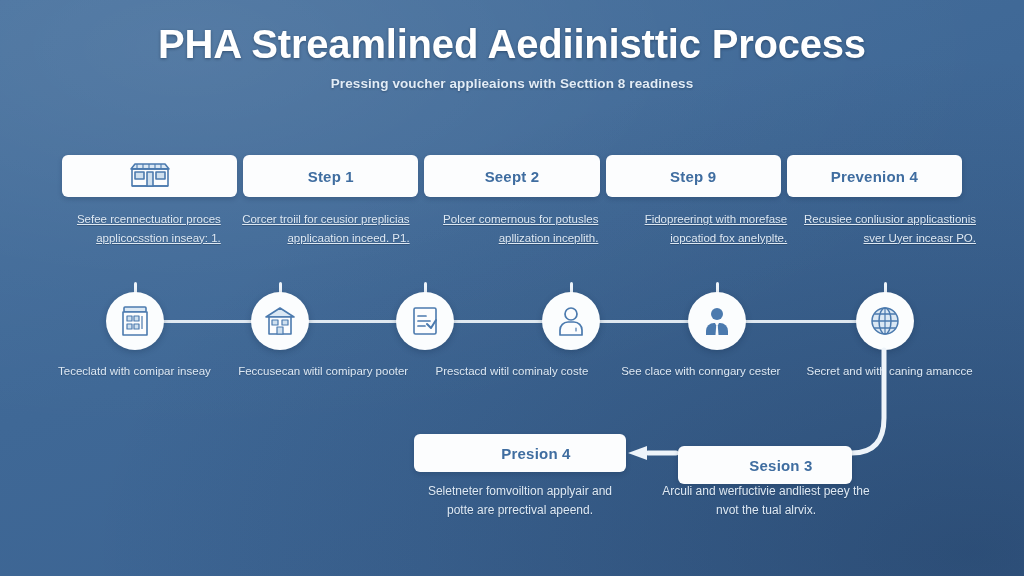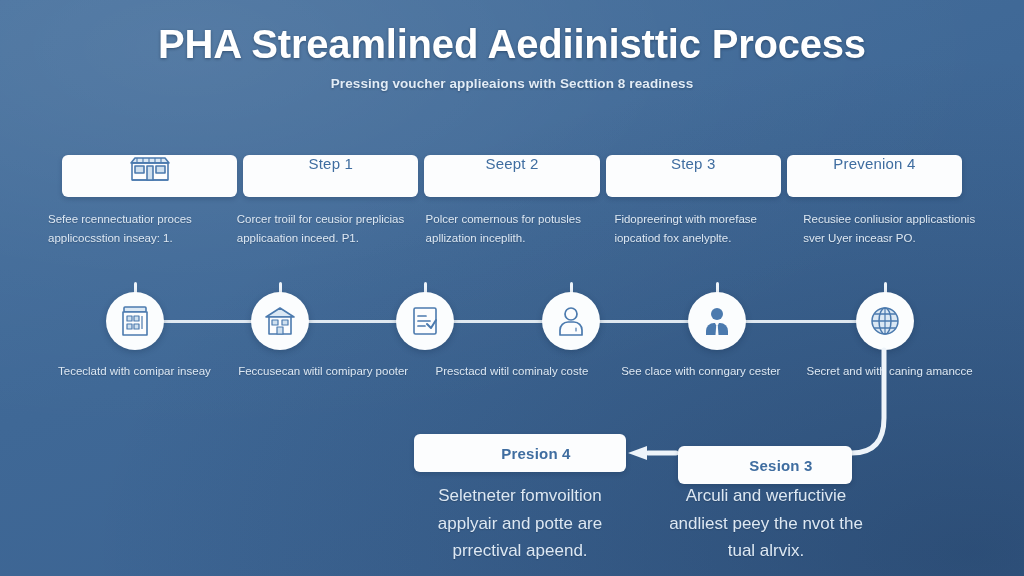--- a/index.html
+++ b/index.html
@@ -46,45 +46,46 @@
     position:absolute; top:155px; left:62px;
     width:900px; height:42px;
     display:flex;
     gap:6px;
   }
   .chip {
     flex:1 1 0;
     background:#fcfdfe;
     border-radius:6px;
     display:flex;
-    align-items:flex-start;
+    align-items:center;
     justify-content:center;
     color:#3f6da0;
     font-size:15px;
-    font-weight:normal;
+    font-weight:bold;
     letter-spacing:0.2px;
     box-shadow:0 2px 5px rgba(12,32,60,0.22);
     position:relative;
   }
   .chip .storefront { display:block; }
 
   
   .desc-row {
     position:absolute; top:210px; left:40px;
     width:944px;
     display:flex;
   }
   .desc {
     flex:1 1 0;
-    text-align:left;
+    text-align:right;
     font-size:11.5px;
     line-height:1.62;
     color:#dde8f3;
     padding:0 8px;
     text-shadow:0 1px 1px rgba(10,28,52,0.28);
+    text-decoration:underline;
   }
 
   
   .timeline {
     position:absolute; top:292px; left:62px;
     width:900px; height:58px;
   }
   .rail {
     position:absolute; top:28px; left:72px;
     width:756px; height:3px;
@@ -150,21 +151,21 @@
     padding-left:32px;
   }
   #branch-left  { left:414px; top:434px; width:212px; }
   #branch-right { left:678px; top:434px; width:174px;margin-top:12px; }
 
   .branch-desc {
     position:absolute;
     top:482px;
     width:212px;
     text-align:center;
-    font-size:17px;
+    font-size:12px;
     line-height:1.62;
     color:#dde8f3;
     text-shadow:0 1px 1px rgba(10,28,52,0.28);
   }
   #branch-desc-left  { left:414px; }
   #branch-desc-right { left:660px; width:212px; }
 
   .connector-svg {
     position:absolute; left:0; top:0;
     width:1024px; height:576px;
@@ -198,21 +199,21 @@
 
     <div class="chip">
       <span>Step 1</span>
     </div>
 
     <div class="chip">
       <span>Seept 2</span>
     </div>
 
     <div class="chip">
-      <span>Step 3</span>
+      <span>Step 9</span>
     </div>
 
     <div class="chip">
       <span>Prevenion 4</span>
     </div>
   </div>
 
   <div class="desc-row">
     <div class="desc">Sefee rcennectuatior proces applicocsstion inseay: 1.</div>
     <div class="desc">Corcer troiil for ceusior preplicias applicaation inceed. P1.</div>

